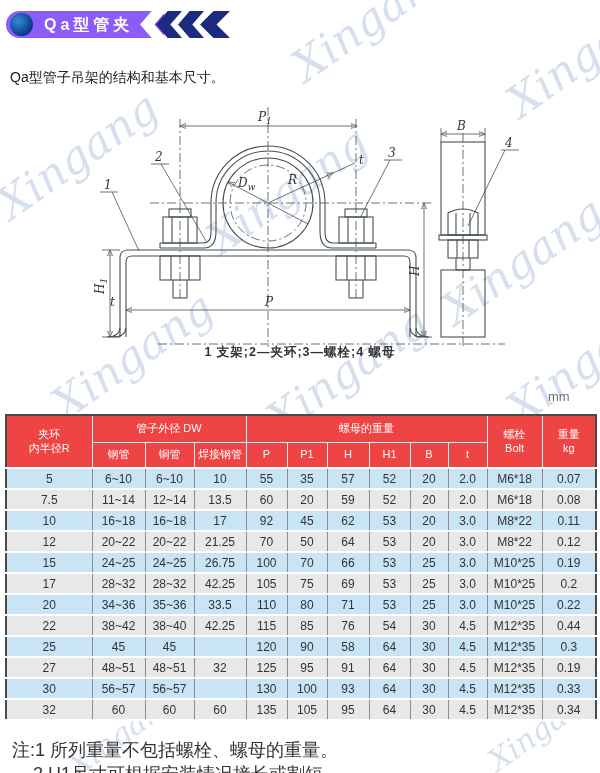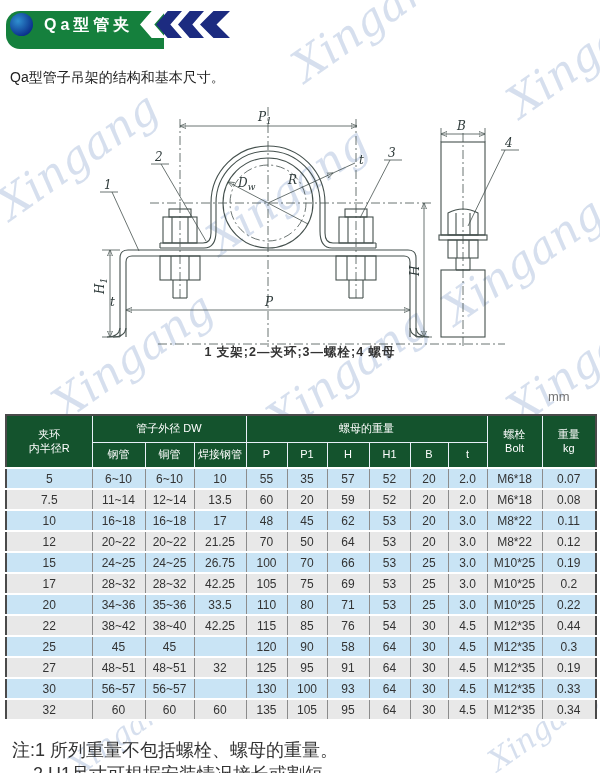--- a/index.html
+++ b/index.html
@@ -3,42 +3,42 @@
 <meta charset="utf-8">
 <style>
   html,body{margin:0;padding:0;background:#777;}
   .page{position:relative;width:600px;height:773px;background:#ffffff;margin:0 auto;overflow:hidden;
         font-family:"Liberation Sans",sans-serif;}
   
   .wm{position:absolute;font-family:"DejaVu Serif",serif;font-style:italic;font-size:44px;
       color:#96aed3;opacity:.38;transform:rotate(-35deg);white-space:nowrap;pointer-events:none;z-index:0;}
   
   .banner{position:absolute;left:6px;top:11px;width:250px;height:27px;z-index:2;}
-  .banner-bar{position:absolute;left:0;top:0;width:158px;height:38px;background:#15803d;border-radius:14px 0 0 14px;}
+  .banner-bar{position:absolute;left:0;top:0;width:158px;height:27px;background:#8b5cf6;border-radius:14px 0 0 14px;}
   .banner-circle{position:absolute;left:4px;top:2px;width:23px;height:23px;border-radius:50%;
       background:radial-gradient(circle at 35% 35%, #2f8fd0, #0a2f8a 75%);}
   .banner-title{position:absolute;left:38px;top:4px;color:#fff;font-size:16px;font-weight:bold;letter-spacing:4px;}
   .chev{position:absolute;top:0;width:26px;height:27px;background:#1c2b80;
       clip-path:polygon(100% 0,45% 0,0 50%,45% 100%,100% 100%,55% 50%);}
   .chev.white{background:#ffffff;}
   .subtitle{position:absolute;left:10px;top:69px;font-size:14px;color:#222;z-index:2;}
   
   .diagram{position:absolute;left:0;top:85px;width:600px;height:305px;z-index:1;}
   .dwg path,.dwg line,.dwg circle,.dwg rect{stroke:#45514e;fill:none;stroke-width:1.1;}
   .dwg .thin{stroke-width:.8;}
   .dwg .cl{stroke-dasharray:9 3 2 3;stroke-width:.8;}
   .dwg text{font-family:"DejaVu Serif",serif;font-style:italic;font-size:12px;fill:#2e3a3a;stroke:none;}
   .dwg text.sub,.dwg tspan.sub{font-size:9px;}
   .dwg text.caption{font-family:"Liberation Sans",sans-serif;font-style:normal;font-weight:600;
       font-size:12.5px;fill:#333;letter-spacing:1px;}
   .unit{position:absolute;top:389px;left:548px;font-size:13px;color:#737373;z-index:2;}
   
   .tbl-wrap{position:absolute;left:5px;top:414px;z-index:2;}
   table{border-collapse:collapse;table-layout:fixed;width:590px;border:2px solid #4a4a4a;}
-  thead th{background:#14532d;color:#fff;font-weight:normal;font-size:11px;
+  thead th{background:#ef4444;color:#fff;font-weight:normal;font-size:11px;
       border:1px solid #e8f0f8;padding:1px 0;line-height:1.25;}
   thead tr.r1 th{height:24px;}
   thead tr.r2 th{height:22px;}
   tbody td{text-align:center;font-size:12px;color:#333;height:19px;padding:0;
       border-left:1px solid #8c8c8c;border-right:1px solid #8c8c8c;
       border-top:2px solid #fff;border-bottom:2px solid #fff;}
   tbody tr:nth-child(odd) td{background:#c9e4f5;}
   tbody tr:nth-child(even) td{background:#e8e8e8;}
   .notes{position:absolute;left:12px;top:738px;font-size:18px;color:#333;line-height:1.35;z-index:2;}
   .notes .l2{padding-left:21px;}
@@ -269,21 +269,21 @@
             <td>20</td>
             <td>2.0</td>
             <td>M6*18</td>
             <td>0.08</td>
           </tr>
           <tr>
             <td>10</td>
             <td>16~18</td>
             <td>16~18</td>
             <td>17</td>
-            <td>48</td>
+            <td>92</td>
             <td>45</td>
             <td>62</td>
             <td>53</td>
             <td>20</td>
             <td>3.0</td>
             <td>M8*22</td>
             <td>0.11</td>
           </tr>
           <tr>
             <td>12</td>

